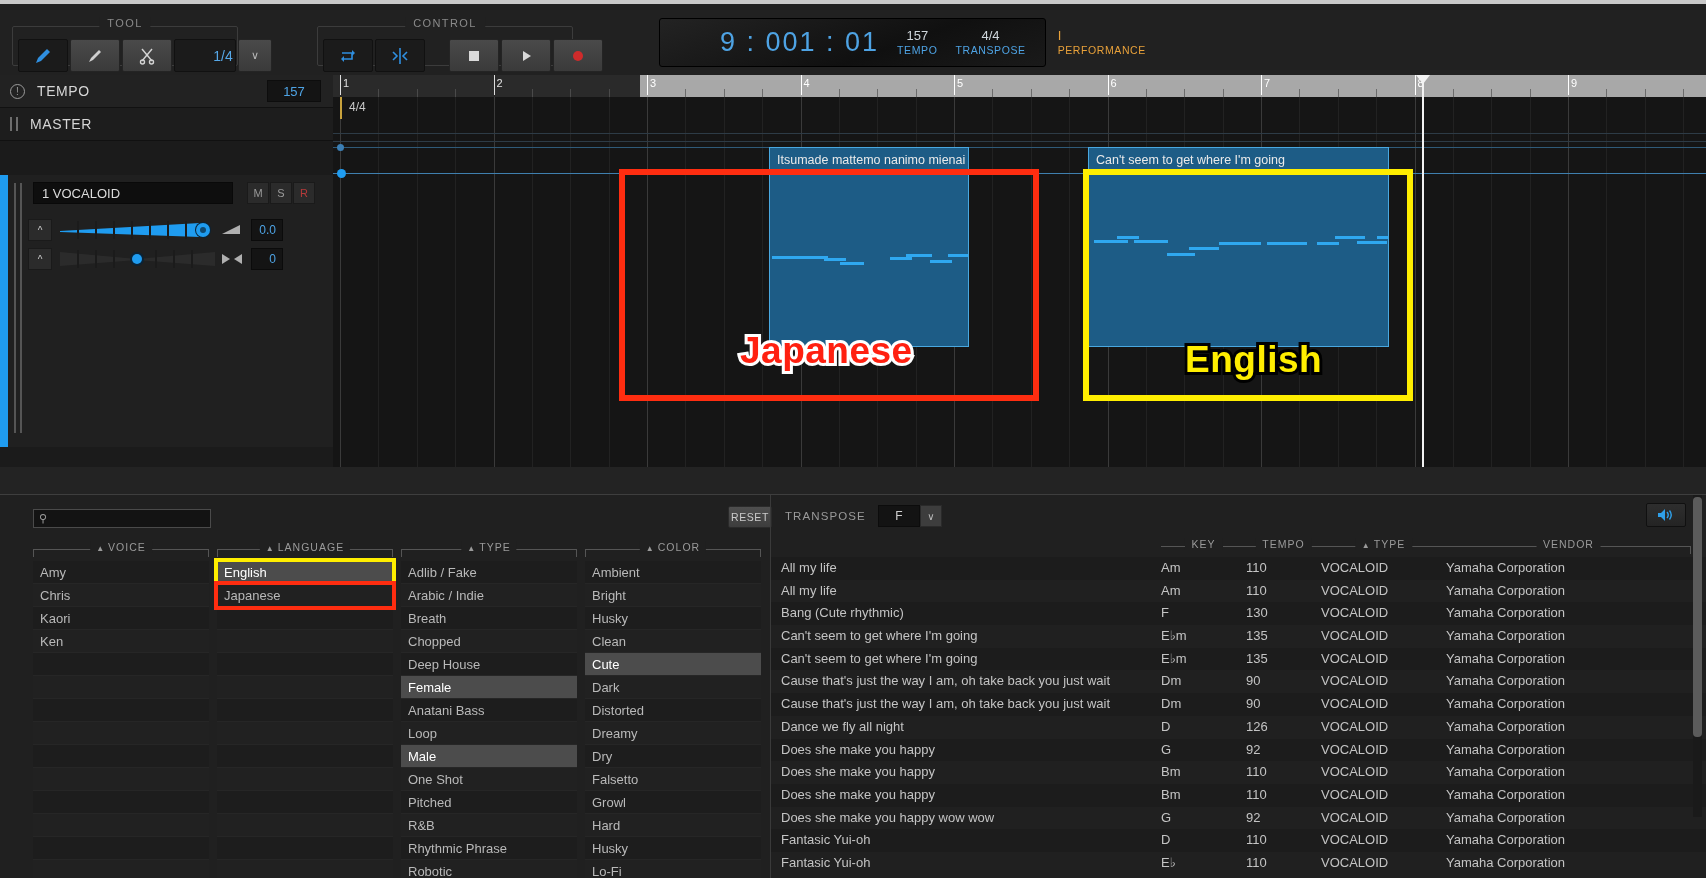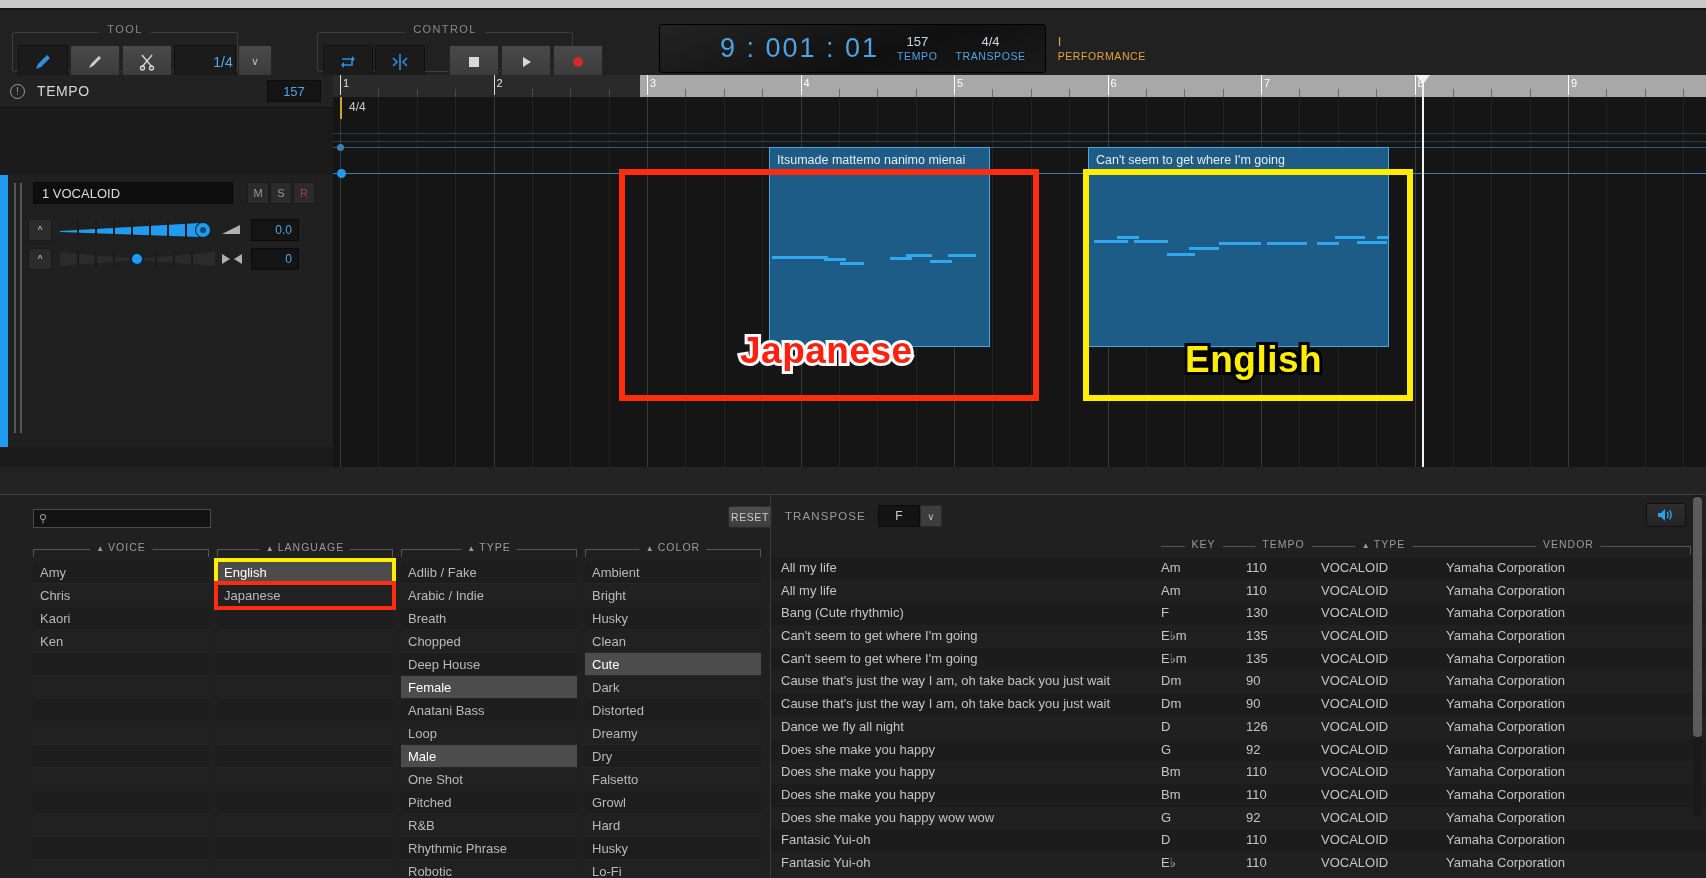--- a/index.html
+++ b/index.html
@@ -7,21 +7,21 @@
   body{
     width:1706px; height:878px;
     font-family:"Liberation Sans", sans-serif;
     color:#c8c8c8;
     overflow:hidden;
     position:relative;
   }
 
   
   #toolbar{
-    position:absolute; left:0; top:10px; width:1706px; height:75px;
+    position:absolute; left:0; top:4px; width:1706px; height:75px;
     background:#212121;
     border-bottom:1px solid #0d0d0d;
   }
   .grp{ position:absolute; }
   .grp-frame{
     position:absolute; left:0; top:10px; right:0; bottom:0;
     border:1px solid #3c3c3c; border-top-color:#3c3c3c;
     border-radius:2px;
     pointer-events:none;
   }
@@ -95,21 +95,21 @@
     font-size:13px; display:flex; align-items:center; padding-left:8px;
   }
   .msr{ position:absolute; top:7px; height:22px; width:22px; background:#2b2b2b; border:1px solid #1a1a1a;
     display:flex; align-items:center; justify-content:center; font-size:11px; color:#9a9a9a; }
   #mBtn{ left:247px; } #sBtn{ left:270px; } #rBtn{ left:293px; color:#b53a3a; }
 
   .slrow{ position:absolute; left:28px; height:22px; display:flex; align-items:center; }
   .caretbtn{ width:24px; height:22px; background:#2b2b2b; border:1px solid #1a1a1a;
     color:#cfcfcf; font-size:10px; display:flex; align-items:center; justify-content:center; }
   .fadertrack{ position:relative; width:155px; height:18px; margin-left:8px; }
-  .numbox{ width:48px; height:22px; background:#141414; border:1px solid #0b0b0b; color:#4ea3e4;
+  .numbox{ width:32px; height:22px; background:#141414; border:1px solid #0b0b0b; color:#4ea3e4;
     font-size:12px; display:flex; align-items:center; justify-content:flex-end; padding-right:6px; margin-left:8px;}
   .mini{ width:22px; height:18px; margin-left:6px; display:flex; align-items:center; justify-content:center;}
 
   
   #timeline{ position:absolute; left:333px; top:75px; width:1373px; height:392px; background:#141414; }
   #ruler{ position:absolute; left:0; top:0; width:1373px; height:22px; background:#2a2a2a; }
   #rulerLight{ position:absolute; left:307px; top:0; width:1066px; height:22px; background:#a8a8a8; }
   .barlbl{ position:absolute; top:2px; font-size:11px; }
   .barlbl .tick{ position:absolute; left:0; top:-2px; width:1px; height:20px; }
   .barlbl span{ margin-left:3px; }
@@ -313,20 +313,24 @@
       <div class="k">PERFORMANCE</div>
     </div>
   </div>
 </div>
 
 <div id="leftpanel">
   <div class="lp-row" id="tempoRow">
     <div class="ic">!</div>
     <div class="lb">TEMPO</div>
     <div id="tempoVal">157</div>
+  </div>
+  <div class="lp-row" id="masterRow">
+    <div class="hd"></div>
+    <div class="lb">MASTER</div>
   </div>
 
   <div id="trackBlock">
     <div id="trkAccent"></div>
     <div id="trkHandle"></div>
     <div id="trkName">1 VOCALOID</div>
     <div class="msr" id="mBtn">M</div>
     <div class="msr" id="sBtn">S</div>
     <div class="msr" id="rBtn">R</div>
 
@@ -470,21 +474,21 @@
         <div class="vbeat" style="left: 1350.12px;"></div>
         <div class="hline" style="top: 36px;"></div>
         <div class="hline" style="top: 44px;"></div>
       </div>
     <div id="autoLine1"></div>
     <div id="autoLine2"></div>
     <div id="autoDot1"></div>
     <div id="autoDot2"></div>
 
 
-    <div class="clip" id="clipJP2" style="left:436px; top:50px; width:221px; height:200px;">
+    <div class="clip" id="clipJP2" style="left:436px; top:50px; width:200px; height:200px;">
       <div class="ttl">Itsumade mattemo nanimo mienai</div>
       <div class="note" style="left:2px; top:108px; width:56px;"></div>
       <div class="note" style="left:54px; top:110px; width:22px;"></div>
       <div class="note" style="left:70px; top:114px; width:24px;"></div>
       <div class="note" style="left:120px; top:109px; width:22px;"></div>
       <div class="note" style="left:136px; top:106px; width:26px;"></div>
       <div class="note" style="left:160px; top:112px; width:22px;"></div>
       <div class="note" style="left:178px; top:106px; width:28px;"></div>
     </div>
 

